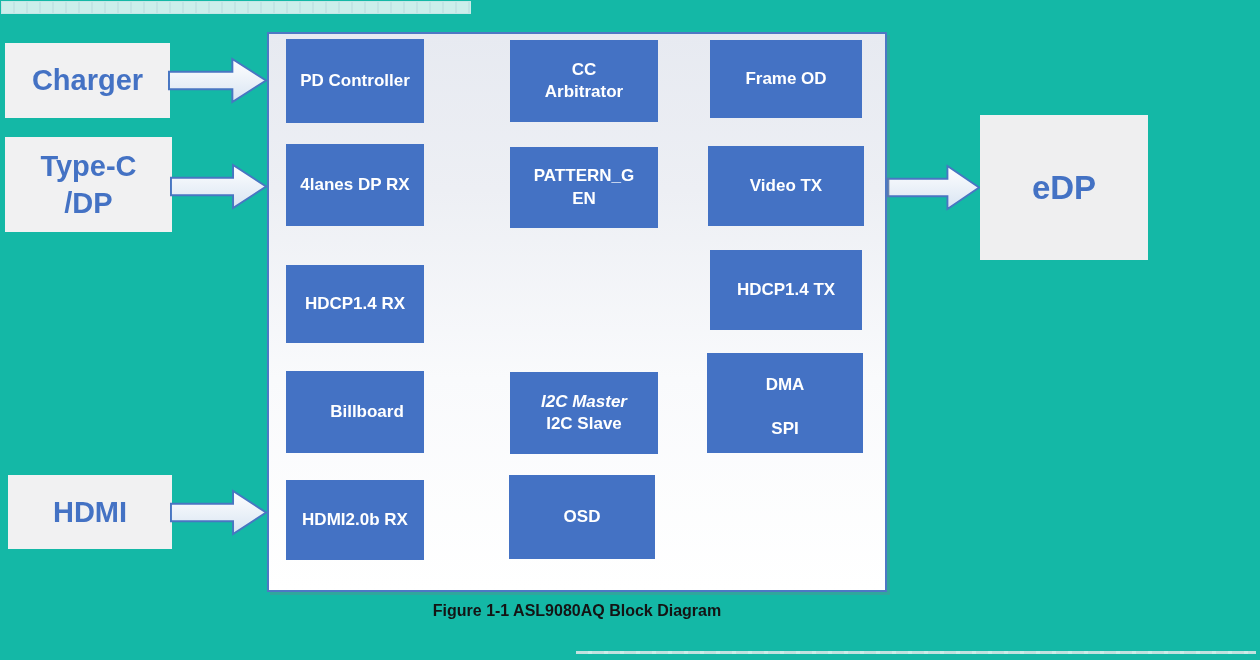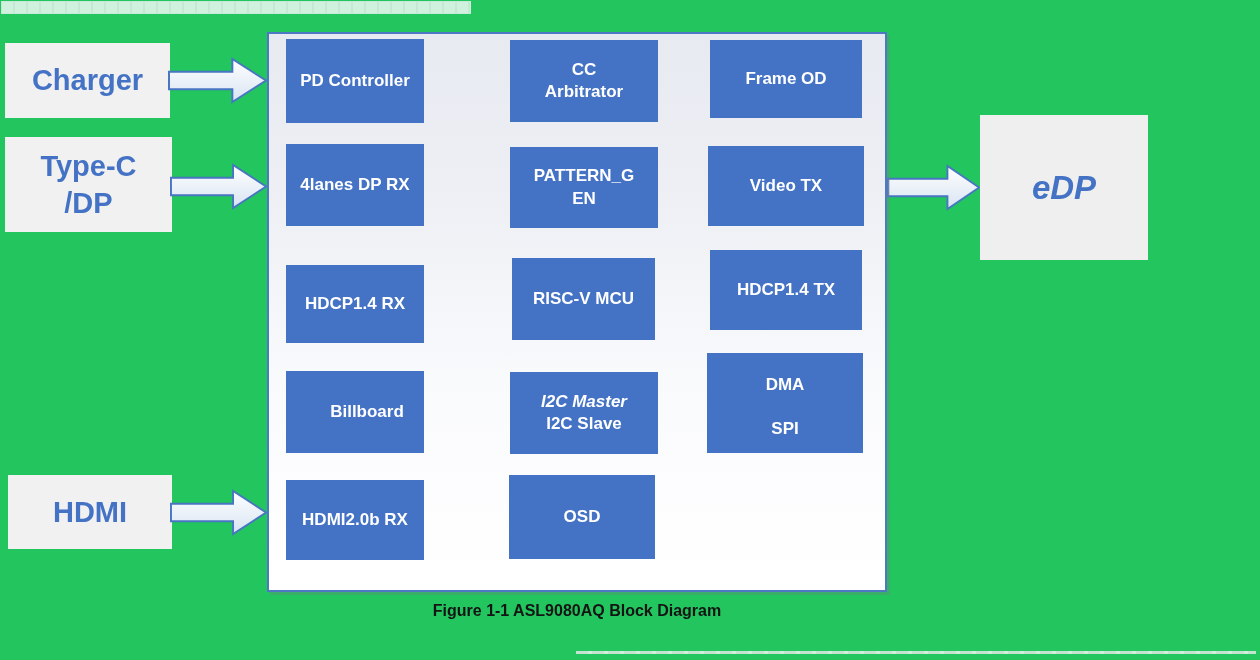--- a/index.html
+++ b/index.html
@@ -1,18 +1,18 @@
 <!DOCTYPE html>
 <html><head>
 <meta charset="utf-8">
 <style>
   html,body{margin:0;padding:0;background:#ffffff;}
   .canvas{
     position:relative;width:1260px;height:660px;overflow:hidden;
-    background:#22c55e;
+    background:#14b8a6;
     font-family:"Liberation Sans", sans-serif;
   }
 
   
   .artifact-top{
     position:absolute;left:1px;top:1px;width:470px;height:11px;
     background:repeating-linear-gradient(90deg,#eef0f4 0 1px,#fbfcfd 1px 12px,#eef0f4 12px 13px);
     border-top:1px solid #f1f3f6;border-bottom:1px solid #f1f3f6;
     opacity:.8;
   }
@@ -58,21 +58,21 @@
   
   .ext{
     position:absolute;box-sizing:border-box;background:#f1f1f2;
     color:#4472c4;font-weight:700;
     display:flex;align-items:center;justify-content:center;
     text-align:center;white-space:pre-line;
   }
   .e-charger{left:5px;  top:43px; width:165px;height:75px;font-size:29px;}
   .e-typec  {left:5px;  top:137px;width:167px;height:95px;font-size:29px;line-height:1.25;}
   .e-hdmi   {left:8px;  top:475px;width:164px;height:74px;font-size:29px;}
-  .e-edp    {left:980px;top:115px;width:168px;height:145px;font-size:33px;background:#efeff0;font-style:italic;}
+  .e-edp    {left:980px;top:115px;width:168px;height:145px;font-size:33px;background:#efeff0;}
 
   
   .arrow{position:absolute;}
   .a-charger{left:168px;top:57px; width:99px;height:47px;}
   .a-typec  {left:170px;top:163px;width:97px;height:47px;}
   .a-hdmi   {left:170px;top:489px;width:97px;height:47px;}
   .a-video  {left:887px;top:164px;width:93px;height:47px;}
 
   
   .caption{
@@ -140,21 +140,20 @@
   <div class="block b-pd">PD Controller</div>
   <div class="block b-lanes">4lanes DP RX</div>
   <div class="block b-hdcprx">HDCP1.4 RX</div>
   <div class="block b-billboard">Billboard</div>
   <div class="block b-hdmirx">HDMI2.0b RX</div>
 
   <div class="block b-cc">CC
 Arbitrator</div>
   <div class="block b-pattern">PATTERN_G
 EN</div>
-  <div class="block b-riscv">RISC-V MCU</div>
   <div class="block b-i2c">
     <span class="i2c-line1">I2C Master</span>
     <span>I2C Slave</span>
   </div>
   <div class="block b-osd">OSD</div>
 
   <div class="block b-frame">Frame OD</div>
   <div class="block b-video">Video TX</div>
   <div class="block b-hdcptx">HDCP1.4 TX</div>
   <div class="block b-dma">DMA</div>

